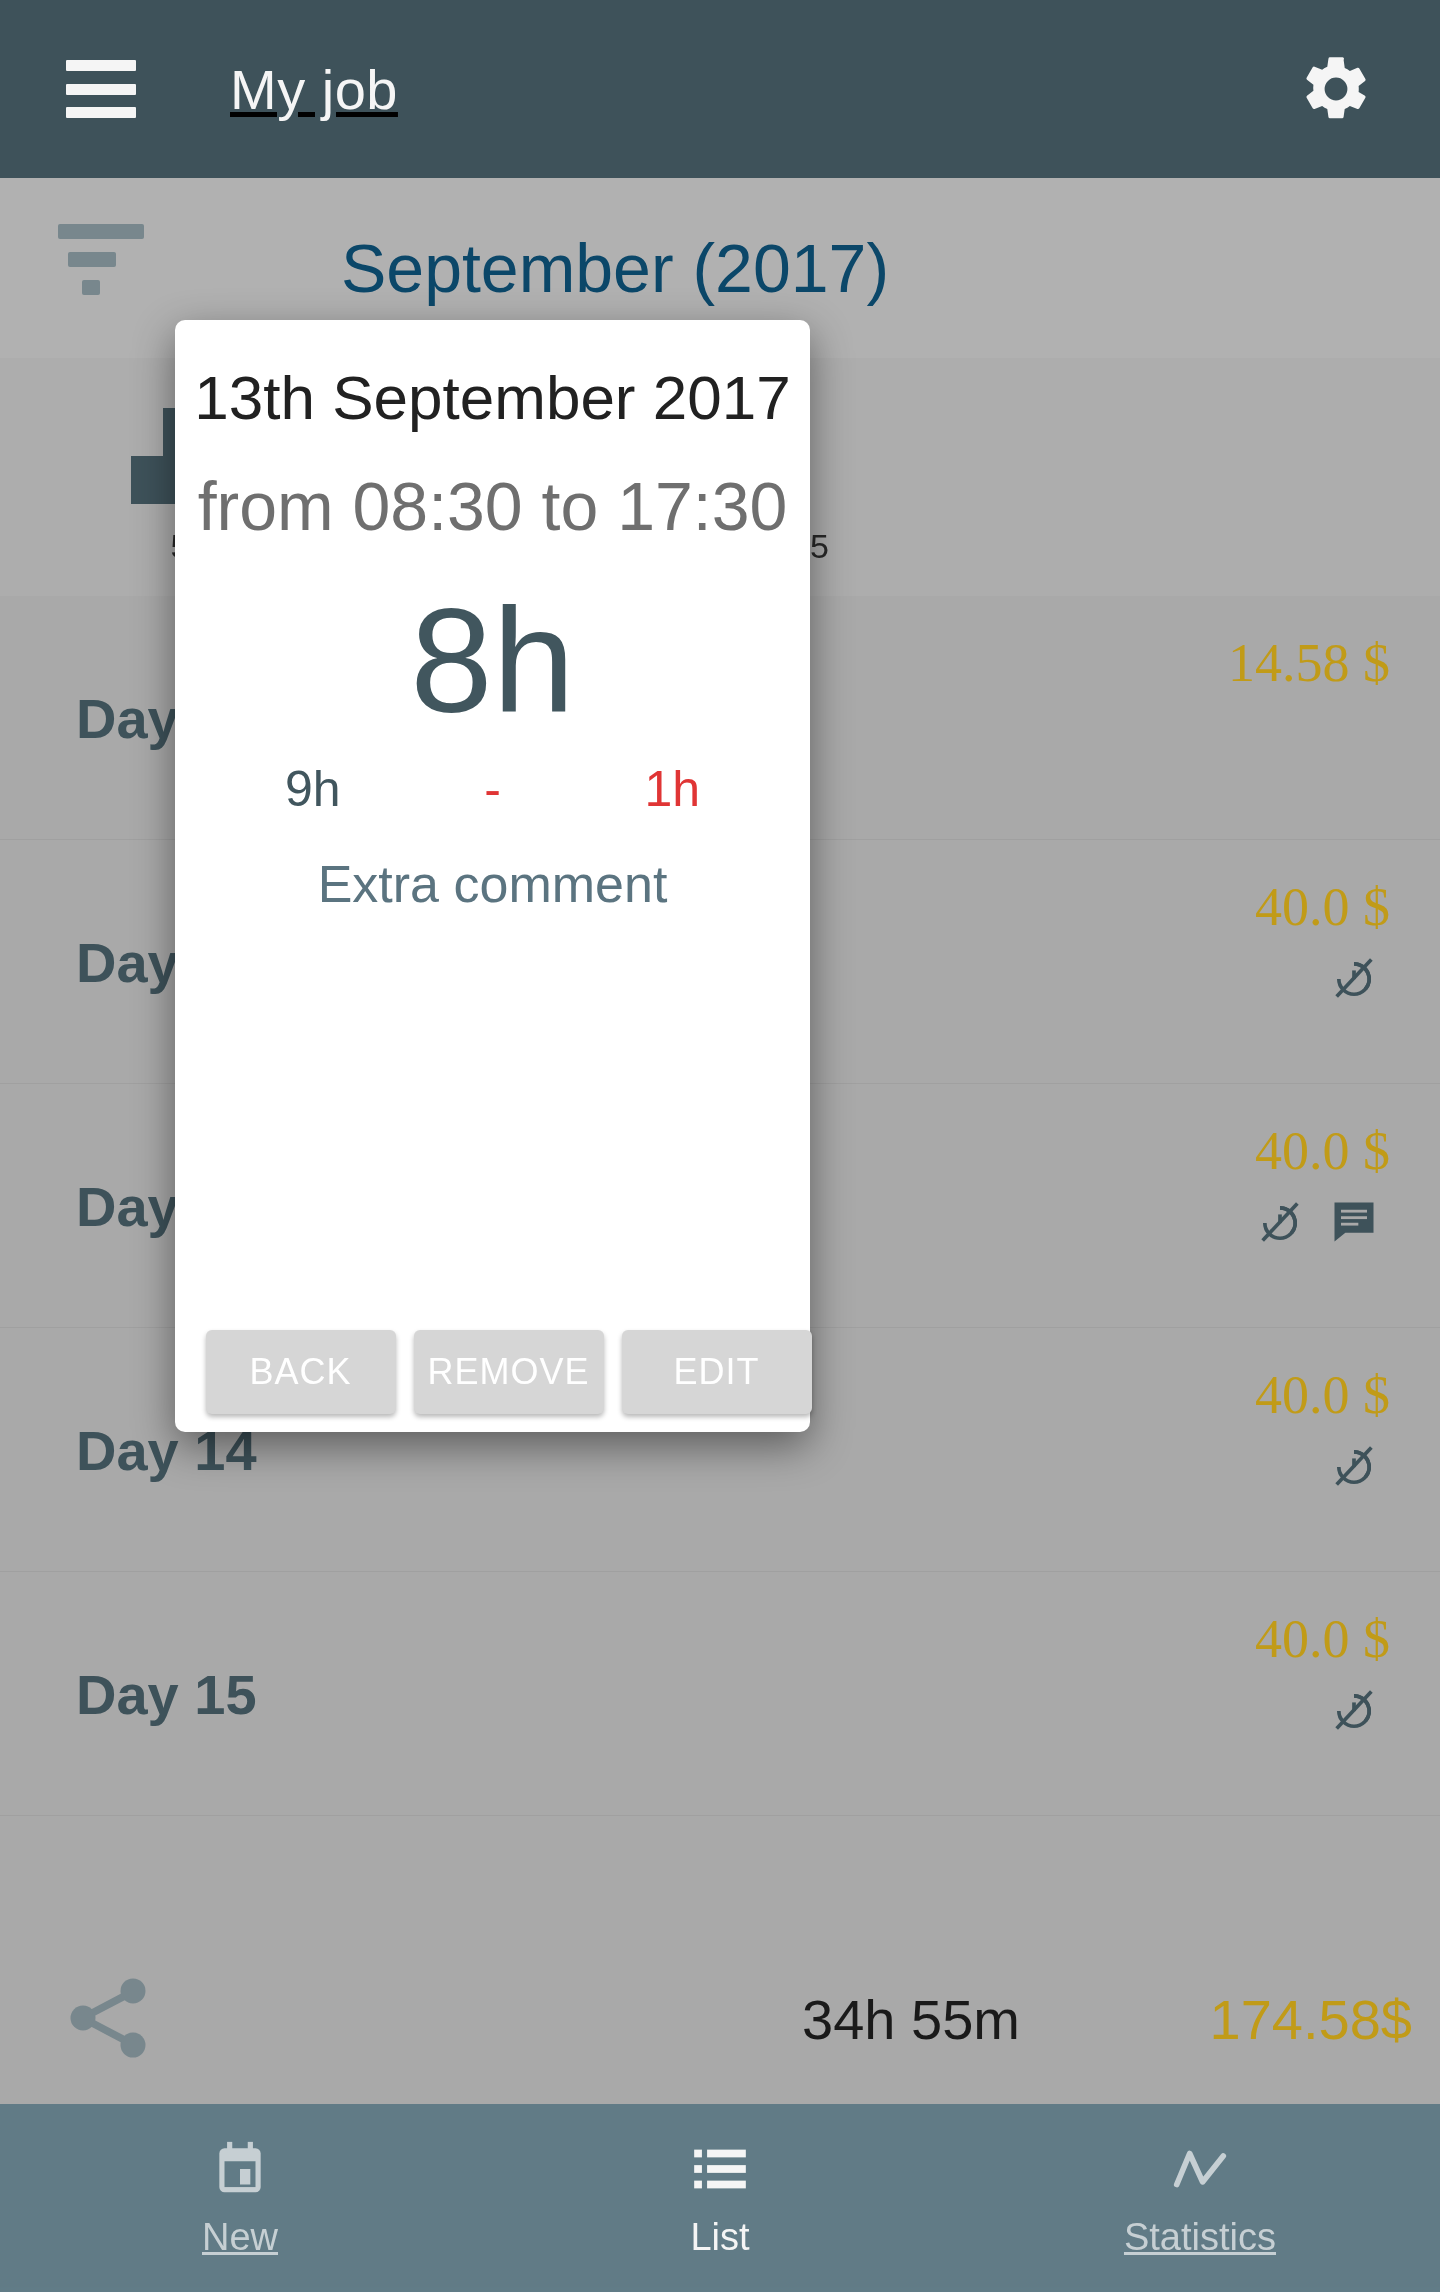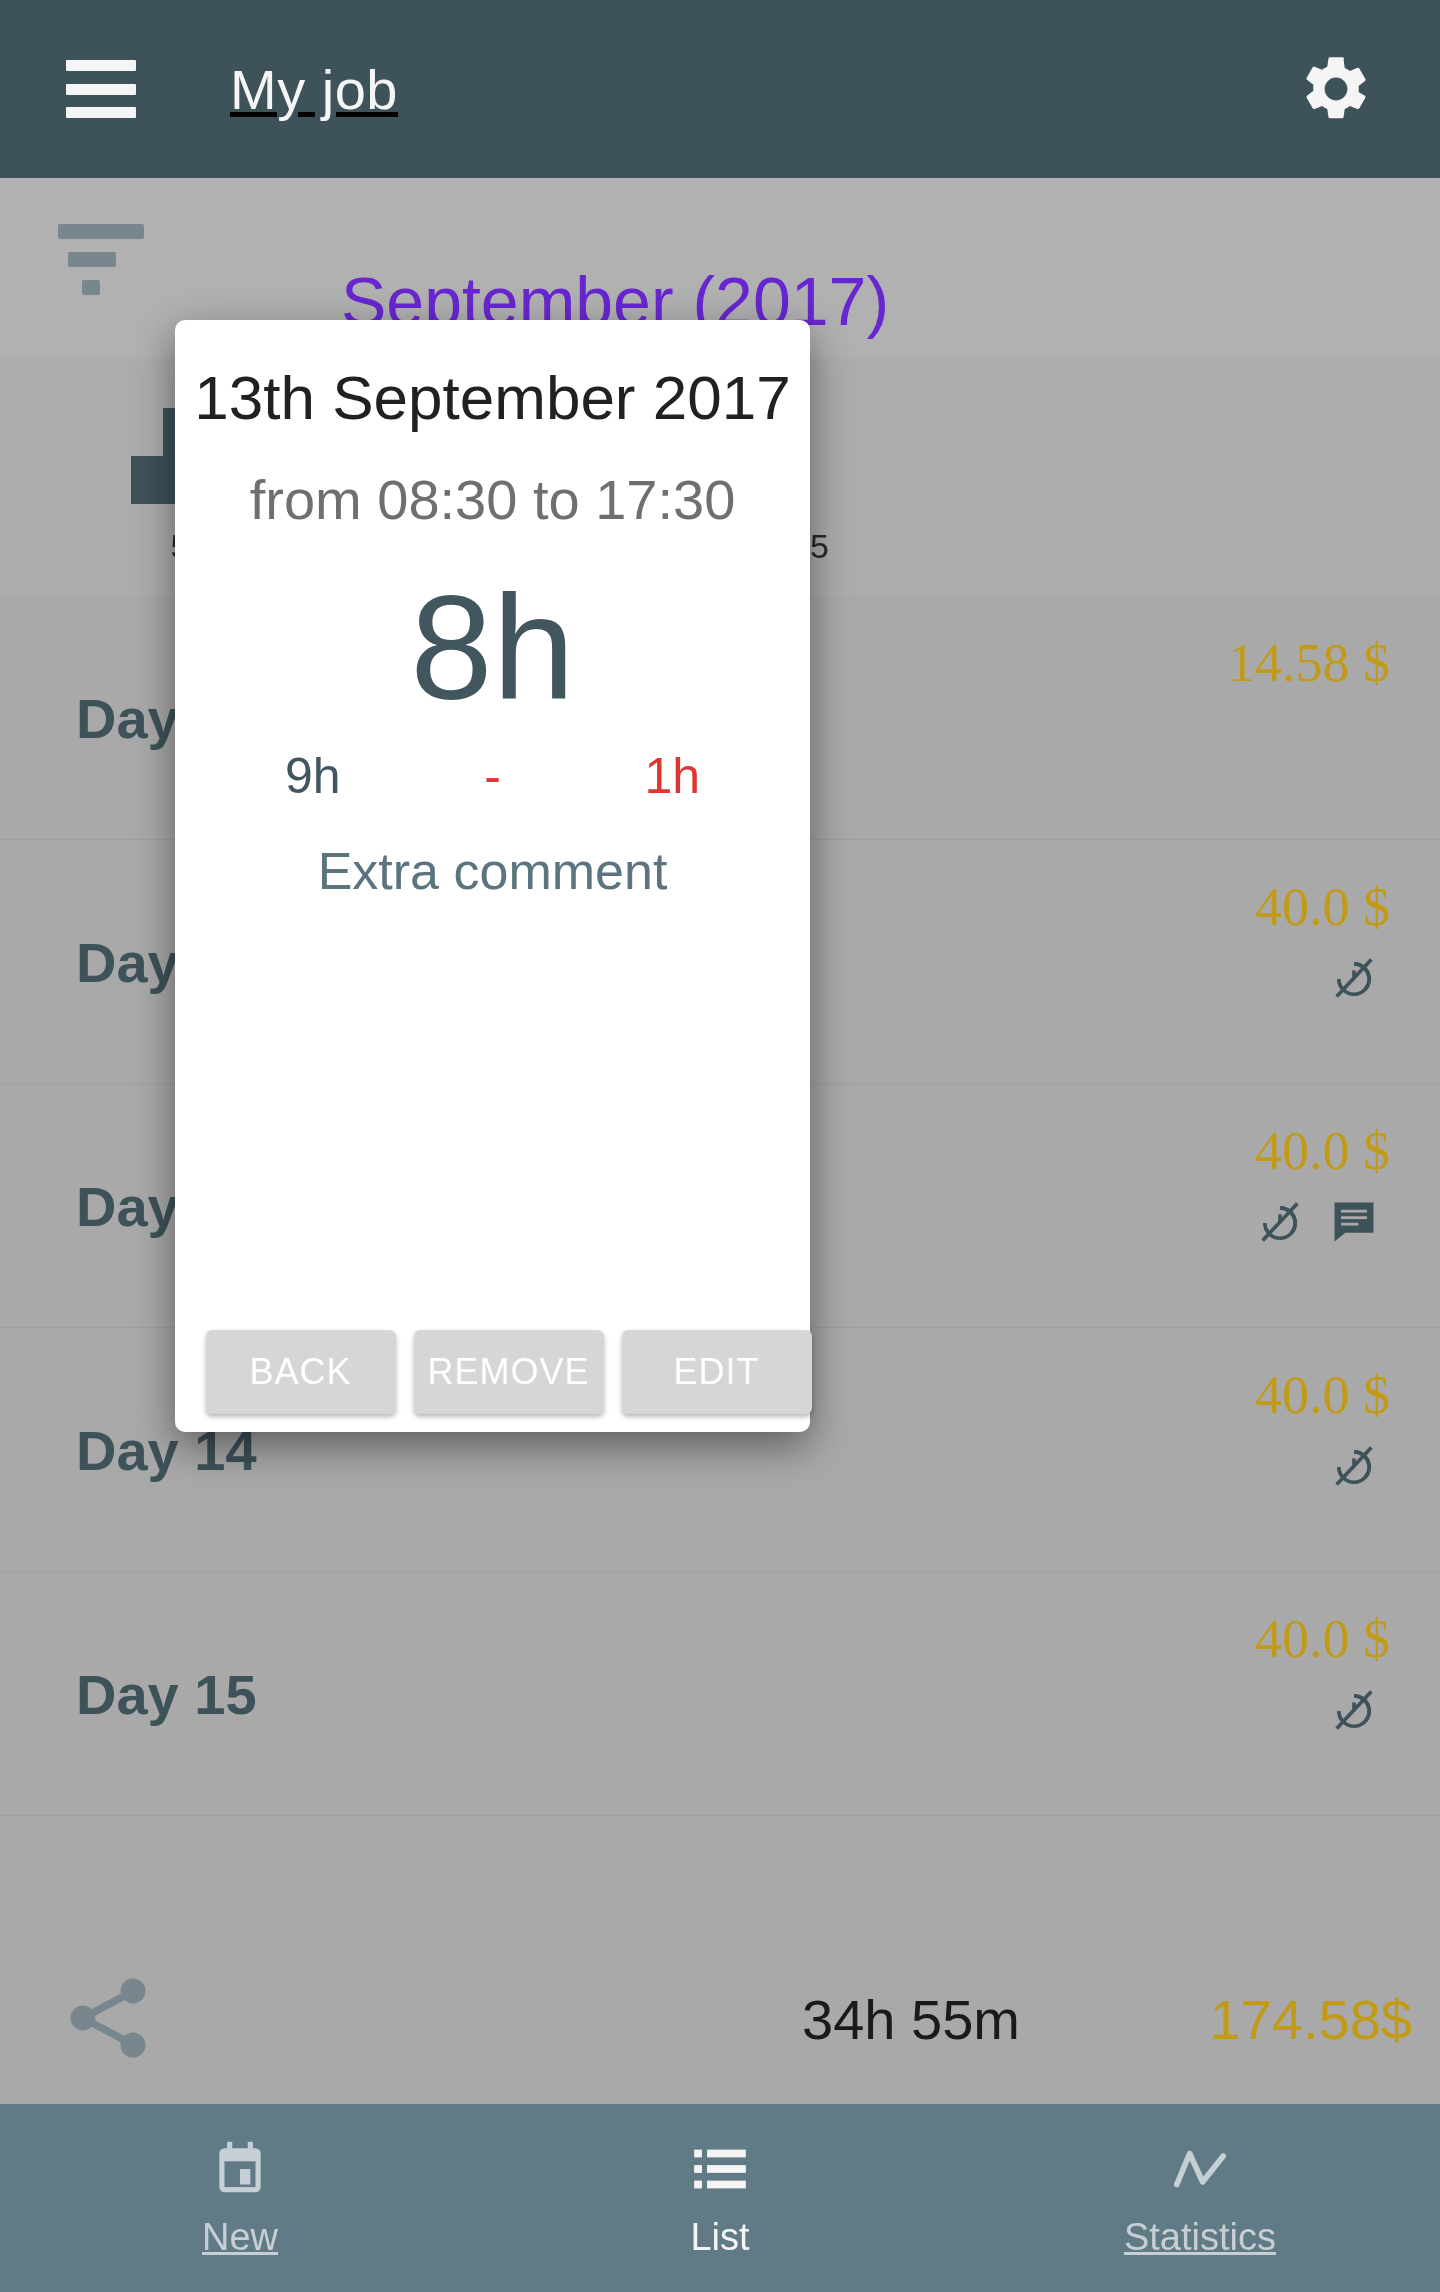--- a/index.html
+++ b/index.html
@@ -38,21 +38,21 @@
   #filter-icon{
     position:absolute; left:58px; top:46px; width:86px; height:70px; cursor:pointer;
   }
   #filter-icon i{ display:block; background:#7d8d93; border-radius:2px; margin:0 auto 13px auto; }
   #filter-icon i:nth-child(1){ width:86px; height:15px; margin-left:0; }
   #filter-icon i:nth-child(2){ width:48px; height:15px; margin-left:10px; }
   #filter-icon i:nth-child(3){ width:18px; height:15px; margin-left:24px; }
   #month-title{
     position:absolute; left:0; top:0; width:1230px; height:180px;
     display:flex; align-items:center; justify-content:center;
-    font-size:68px; color:#6d28d9;margin-top:33px;
+    font-size:68px; color:#0c4a6e;
   }
 
   
   #chart{
     position:absolute; left:0; top:358px; width:1440px; height:238px;
     background:#b5b5b5;
   }
   .bar{ position:absolute; bottom:92px; background:#41565e; }
   .xlab{ position:absolute; bottom:30px; font-size:34px; color:#2a2a2a; transform:translateX(-50%); }
 
@@ -108,21 +108,21 @@
 
   
   #scrim{ position:absolute; inset:0; background:rgba(0,0,0,0.04); }
   #dialog{
     position:absolute; left:175px; top:320px; width:635px; height:1112px;
     background:#ffffff; border-radius:10px;
     box-shadow:0 14px 42px rgba(0,0,0,.45);
     display:flex; flex-direction:column; align-items:center;
   }
   #dlg-title{ margin-top:42px; font-size:62px; color:#212121; }
-  #dlg-sub{ margin-top:34px; font-size:56px; color:#6f6f6f; }
+  #dlg-sub{ margin-top:34px; font-size:68px; color:#6f6f6f; }
   #dlg-hours{ margin-top:42px; font-size:148px; color:#41565e; line-height:1; }
   #dlg-split{
     margin-top:25px; width:100%; display:flex; align-items:center;
     justify-content:space-between; padding:0 110px;
   }
   #dlg-split .worked{ font-size:50px; color:#41565e; }
   #dlg-split .minus{ font-size:50px; color:#e03535; }
   #dlg-split .pause{ font-size:50px; color:#e03535; }
   #dlg-money{ margin-top:44px; font-size:84px; color:#fbd200; }
   #dlg-comment{ margin-top:36px; font-size:52px; color:#5b7480; cursor:pointer; }

